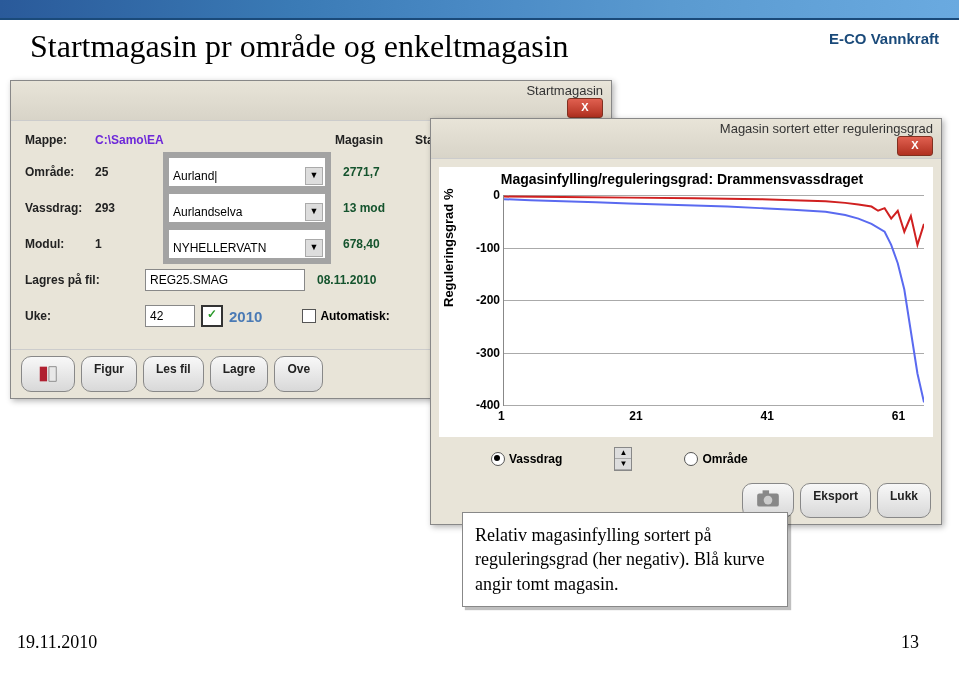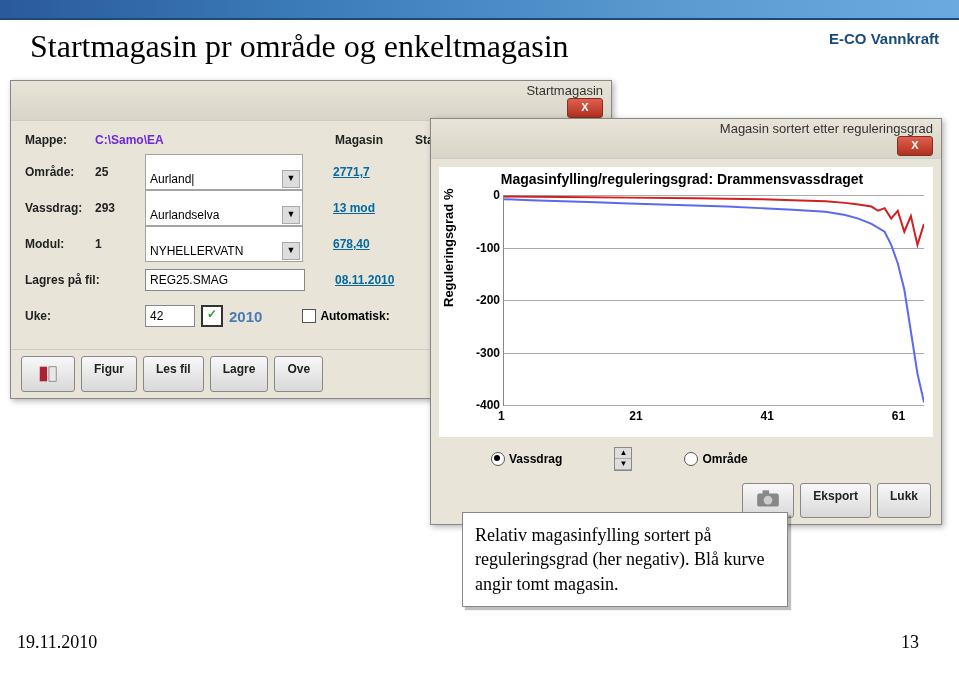--- a/index.html
+++ b/index.html
@@ -82,27 +82,28 @@
     align-items: center;
     margin-bottom: 14px;
     height: 22px;
   }
   .frow .lbl { width: 70px; font-weight: bold; color:#222;}
   .frow .num { width: 50px; font-weight: bold; color:#222;}
   .combo {
     width: 150px;
     height: 20px;
     background: #fff;
-    border: 1px solid #a3a3a3;
+    border: 6px solid #a3a3a3;
     display: flex;
     align-items: center;
     justify-content: space-between;
-    padding: 14px 2px 0 4px;
+    padding: 8px 2px 0 4px;
     font-size: 12px;
     color: #000;
+    margin-left: 18px;
   }
   .combo .arrow {
     width: 16px;
     height: 16px;
     background: #ddd;
     border: 1px solid #aaa;
     font-size: 9px;
     text-align: center;
     line-height: 14px;
   }
@@ -110,24 +111,23 @@
     height: 20px;
     background: #fff;
     border: 1px solid #888;
     padding: 0 4px;
     display:flex;
     align-items:center;
     font-size:12px;
     color:#000;
   }
   .val-right {
-    margin-left: 30px;
+    margin-left: 12px;
     font-weight: bold;
-    color:#0369a1;
-    text-decoration:underline;
+    color:#14532d;
   }
   .chk {
     width: 18px; height: 18px;
     border: 2px solid #333;
     background: #fff;
     color: #2a9a2a;
     font-weight: bold;
     text-align: center;
     line-height: 14px;
     margin: 0 6px;
@@ -139,21 +139,21 @@
   .btnbar {
     display:flex;
     gap:6px;
     padding: 6px 10px;
     background:#e8e4d8;
     border-top:1px solid #ccc;
   }
   .btn {
     background: linear-gradient(#f8f8f8,#d8d8d8);
     border:1px solid #888;
-    border-radius:3px;
+    border-radius:10px;
     padding:5px 12px;
     font-weight:bold;
     font-size:12px;
     color:#222;
     cursor:pointer;
   }
   .book-ico {
     width:28px; height:24px;
     display:flex;align-items:center;justify-content:center;
   }

